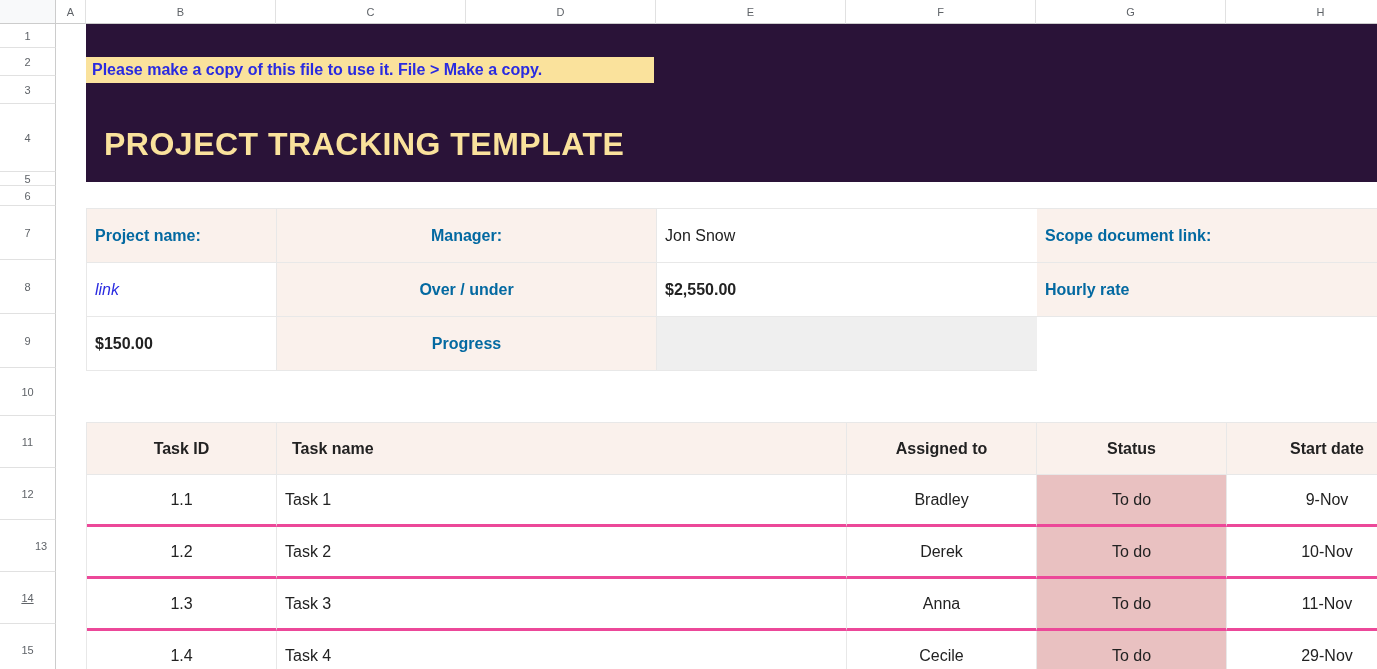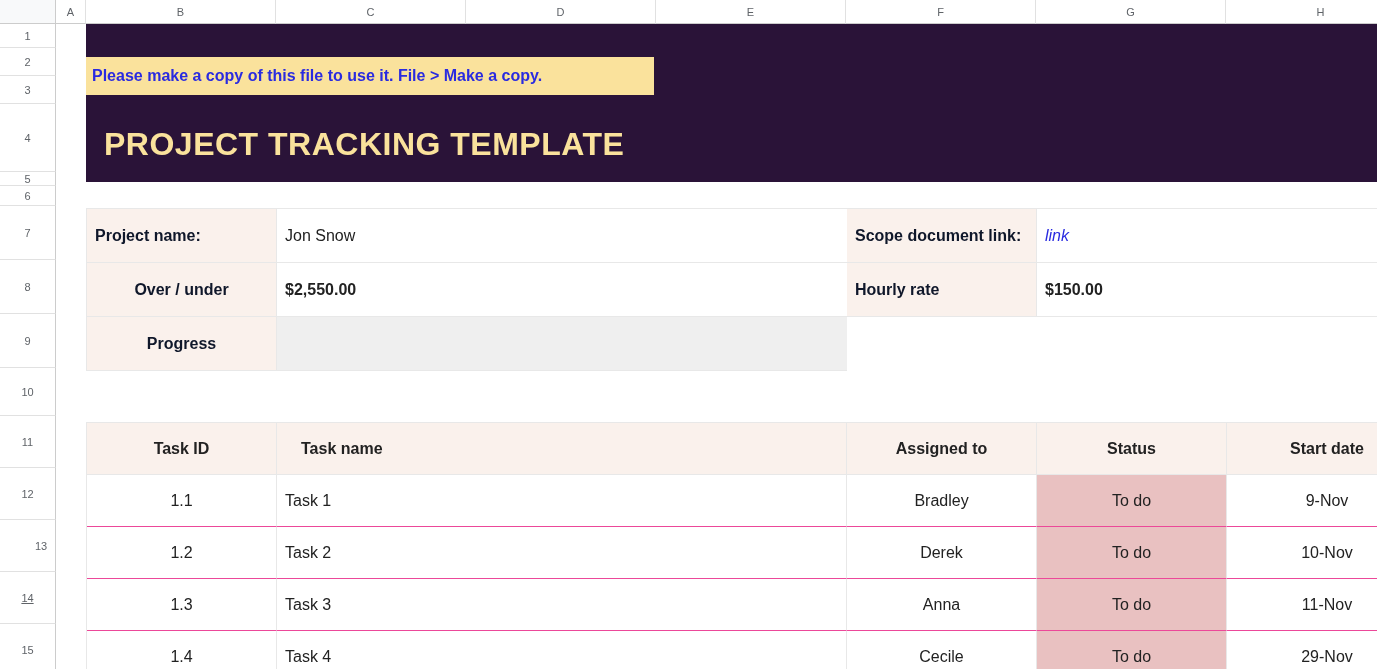--- a/index.html
+++ b/index.html
@@ -66,21 +66,21 @@
       left: 30px;   
       right: 0;
       height: 158px;
       background: #2a1338;
     }
     .notice {
       position: absolute;
       top: 33px;
       left: 30px;
       width: 568px;
-      height: 38px;
+      height: 26px;
       background: #fae29c;
       color: #2a2be0;
       font-weight: 700;
       font-size: 16px;
       padding: 3px 6px;
       display: flex;
       align-items: center;
     }
     .title {
       position: absolute;
@@ -105,21 +105,21 @@
       border-left: 1px solid #e8e8e8;
     }
     .meta > div {
       border-right: 1px solid #e8e8e8;
       border-bottom: 1px solid #e8e8e8;
       padding: 0 8px;
       display: flex;
       align-items: center;
       font-size: 16px;
     }
-    .meta .lbl { background: #faf1ec; font-weight: 700; color:#0f172a;text-align:center; }
+    .meta .lbl { background: #faf1ec; font-weight: 700; color:#0369a1;text-align:center; }
     .meta .lbl.center { justify-content: center; }
     .meta .val { background: #fff; color:#222; }
     .meta .val.bold { font-weight: 700; }
     .meta .link { font-style: italic; color:#2a2be0; }
     .meta .grey { background:#efefef; }
     .meta .wide { border-right: none; }
 
     
     .tasks {
       position: absolute;
@@ -132,30 +132,30 @@
     }
     .tasks .th {
       background:#faf1ec;
       font-weight:700;
       font-size:16px;
       color:#222;
       height:52px;
       display:flex; align-items:center;
       border-right:1px solid #e8e8e8;
       border-bottom:1px solid #e8e8e8;
-      padding:0 24px;
+      padding:0 15px;
     }
     .tasks .th.center { justify-content:center; }
     .tasks .td {
       background:#fff;
       font-size:16px; color:#222;
       height:52px;
       display:flex; align-items:center;
       border-right:1px solid #e8e8e8;
-      border-bottom:1px solid #ec4899;
+      border-bottom:3px solid #ec4899;
       padding:0 8px;
     }
     .tasks .td.center { justify-content:center; }
     .tasks .td.status { background:#e9c1c1; justify-content:center; }
     .tasks .td.last-col, .tasks .th.last-col { border-right:none; }
   </style>
 </head>
 <body>
 
 <div class="col-headers">
@@ -191,20 +191,21 @@
 <div class="content">
   <div class="gutterA"></div>
 
   <div class="banner"></div>
   <div class="notice">Please make a copy of this file to use it. File &gt; Make a copy.</div>
   <div class="title">PROJECT TRACKING TEMPLATE</div>
 
   <div class="meta">
 
     <div class="lbl">Project name:</div>
+    <div class="lbl center">Manager:</div>
     <div class="val wide" style="grid-column: span 2;">Jon Snow</div>
 
     <div class="lbl">Scope document link:</div>
     <div class="val link">link</div>
     <div class="lbl center">Over / under</div>
     <div class="val bold wide" style="grid-column: span 2;">$2,550.00</div>
 
     <div class="lbl">Hourly rate</div>
     <div class="val bold">$150.00</div>
     <div class="lbl center">Progress</div>

